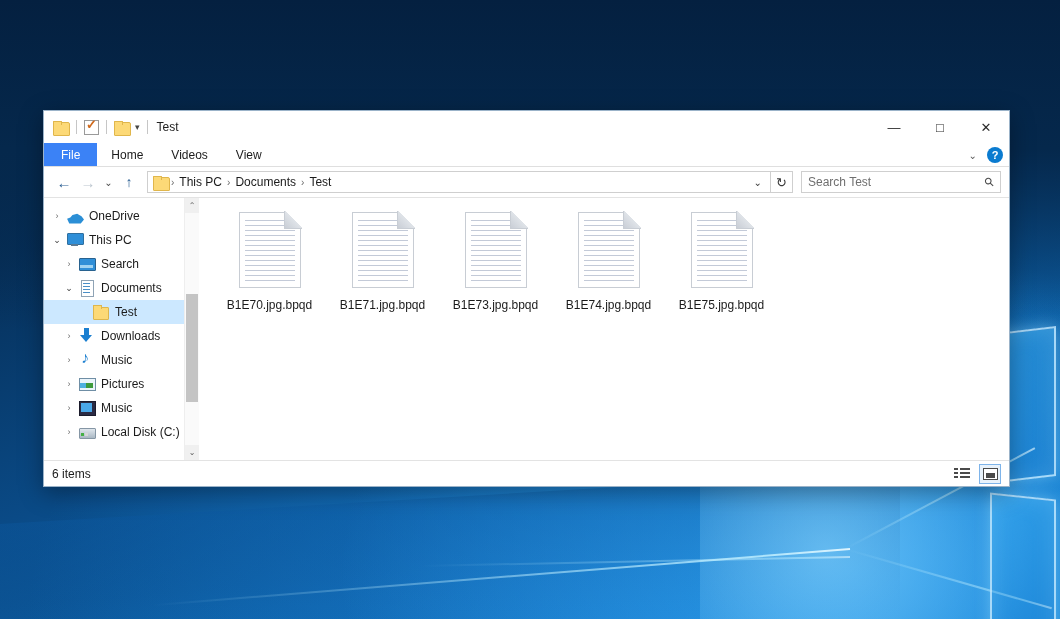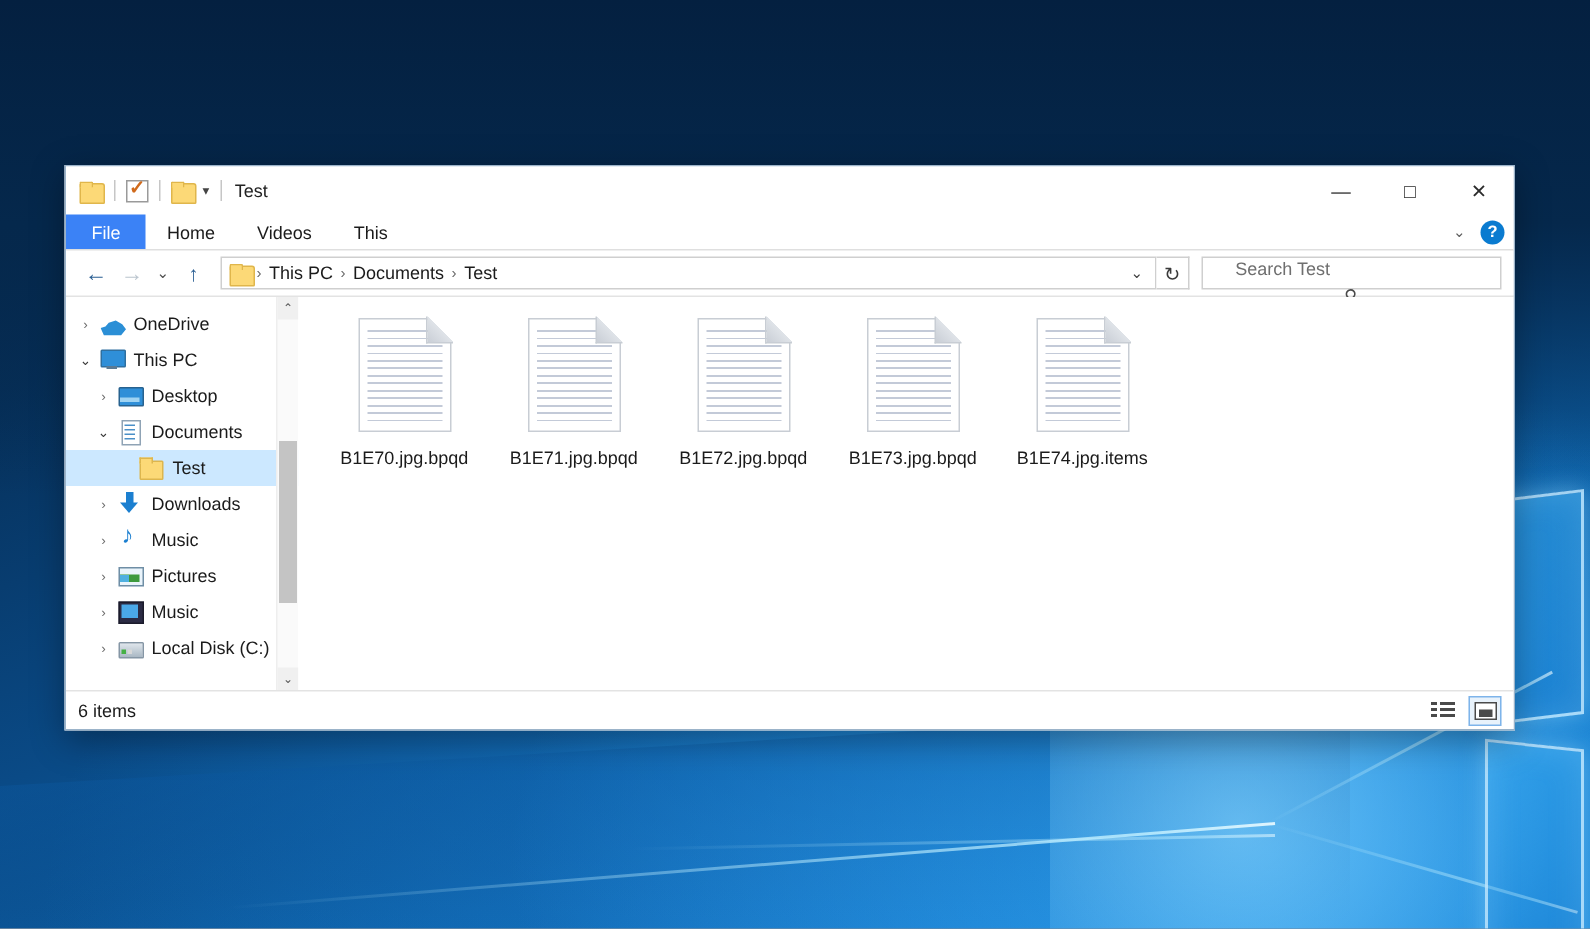--- a/index.html
+++ b/index.html
@@ -125,21 +125,21 @@
     flex: 1; height: 22px; margin-left: 6px; border: 1px solid #cfcfcf; background:#fff;
     display:flex; align-items:center; padding: 0 4px 0 5px; font-size: 12px; color:#1b1b1b;
   }
   .crumb { padding: 0 3px; color:#1b1b1b; }
   .crumb-sep { color:#6b6b6b; font-size: 10px; padding: 0 2px; }
   .addr-caret { margin-left:auto; font-size: 10px; color:#3a3a3a; padding-right: 4px;}
   .refresh { width: 22px; height:22px; display:flex; align-items:center; justify-content:center;
              font-size: 13px; color:#3a3a3a; border:1px solid #cfcfcf; border-left:none; background:#fff;}
   .search-box {
     width: 200px; height: 22px; margin-left: 8px; border:1px solid #cfcfcf; background:#fff;
-    display:flex; align-items:center; padding: 0 6px; gap: 4px; flex-direction: column;
+    display:flex; align-items:center; padding: 0 6px; gap: 4px;
   }
   .search-box input {
     border:none; outline:none; flex:1; font-size:12px; color:#111;
     font-family:"Liberation Sans", sans-serif; background:transparent;
   }
   .search-box input::placeholder { color:#6f6f6f; }
   .mag { font-size: 12px; color:#4a4a4a; transform: rotate(-45deg); }
 
   
   .wbody { flex: 1; display:flex; border-top:1px solid #e3e3e3; min-height:0; }
@@ -283,21 +283,21 @@
       <div class="wc">—</div>
       <div class="wc">□</div>
       <div class="wc wc-close">✕</div>
     </div>
   </div>
 
   <div class="ribbon">
     <div class="tab tab-file">File</div>
     <div class="tab">Home</div>
     <div class="tab">Videos</div>
-    <div class="tab">This</div>
+    <div class="tab">View</div>
     <div class="ribbon-right">
       <span class="chev-dn">⌄</span>
       <span class="help-icon">?</span>
     </div>
   </div>
 
   <div class="addrbar">
     <div class="navbtn">←</div>
     <div class="navbtn dim">→</div>
     <div class="navbtn small">⌄</div>
@@ -333,21 +333,21 @@
 
       <div class="nav-item ind-0">
         <span class="nav-chev open">⌄</span>
         <span class="nav-ico i-thispc"></span>
         <span class="nav-label">This PC</span>
       </div>
 
       <div class="nav-item ind-1">
         <span class="nav-chev">›</span>
         <span class="nav-ico i-desktop"></span>
-        <span class="nav-label">Desktop</span>
+        <span class="nav-label">Search</span>
       </div>
 
       <div class="nav-item ind-1">
         <span class="nav-chev open">⌄</span>
         <span class="nav-ico i-docs"></span>
         <span class="nav-label">Documents</span>
       </div>
 
       <div class="nav-item ind-2 sel">
         <span class="nav-chev"></span>
@@ -408,50 +408,50 @@
         <div class="file">
           <div class="doc-icon">
             <div class="doc-page"></div>
               <div class="doc-lines"></div>
             <div class="doc-fold-mask"></div>
               <div class="doc-fold"></div>
           </div>
           <div class="fname">B1E71.jpg.bpqd</div>
         </div>
 
-        <div class="file">
-          <div class="doc-icon">
-            <div class="doc-page"></div>
-              <div class="doc-lines"></div>
-            <div class="doc-fold-mask"></div>
-              <div class="doc-fold"></div>
-          </div>
-          <div class="fname">B1E72.jpg.bpqd</div>
-        </div>
 
         <div class="file">
           <div class="doc-icon">
             <div class="doc-page"></div>
               <div class="doc-lines"></div>
             <div class="doc-fold-mask"></div>
               <div class="doc-fold"></div>
           </div>
           <div class="fname">B1E73.jpg.bpqd</div>
         </div>
 
         <div class="file">
           <div class="doc-icon">
             <div class="doc-page"></div>
               <div class="doc-lines"></div>
             <div class="doc-fold-mask"></div>
               <div class="doc-fold"></div>
           </div>
-          <div class="fname">B1E74.jpg.items</div>
+          <div class="fname">B1E74.jpg.bpqd</div>
         </div>
 
+        <div class="file">
+          <div class="doc-icon">
+            <div class="doc-page"></div>
+              <div class="doc-lines"></div>
+            <div class="doc-fold-mask"></div>
+              <div class="doc-fold"></div>
+          </div>
+          <div class="fname">B1E75.jpg.bpqd</div>
+        </div>
 
       </div>
     </div>
   </div>
 
   <div class="statusbar">
     <span class="status-text">6 items</span>
     <div class="viewbtns">
       <div class="vbtn">
         <span class="v-details"></span>

